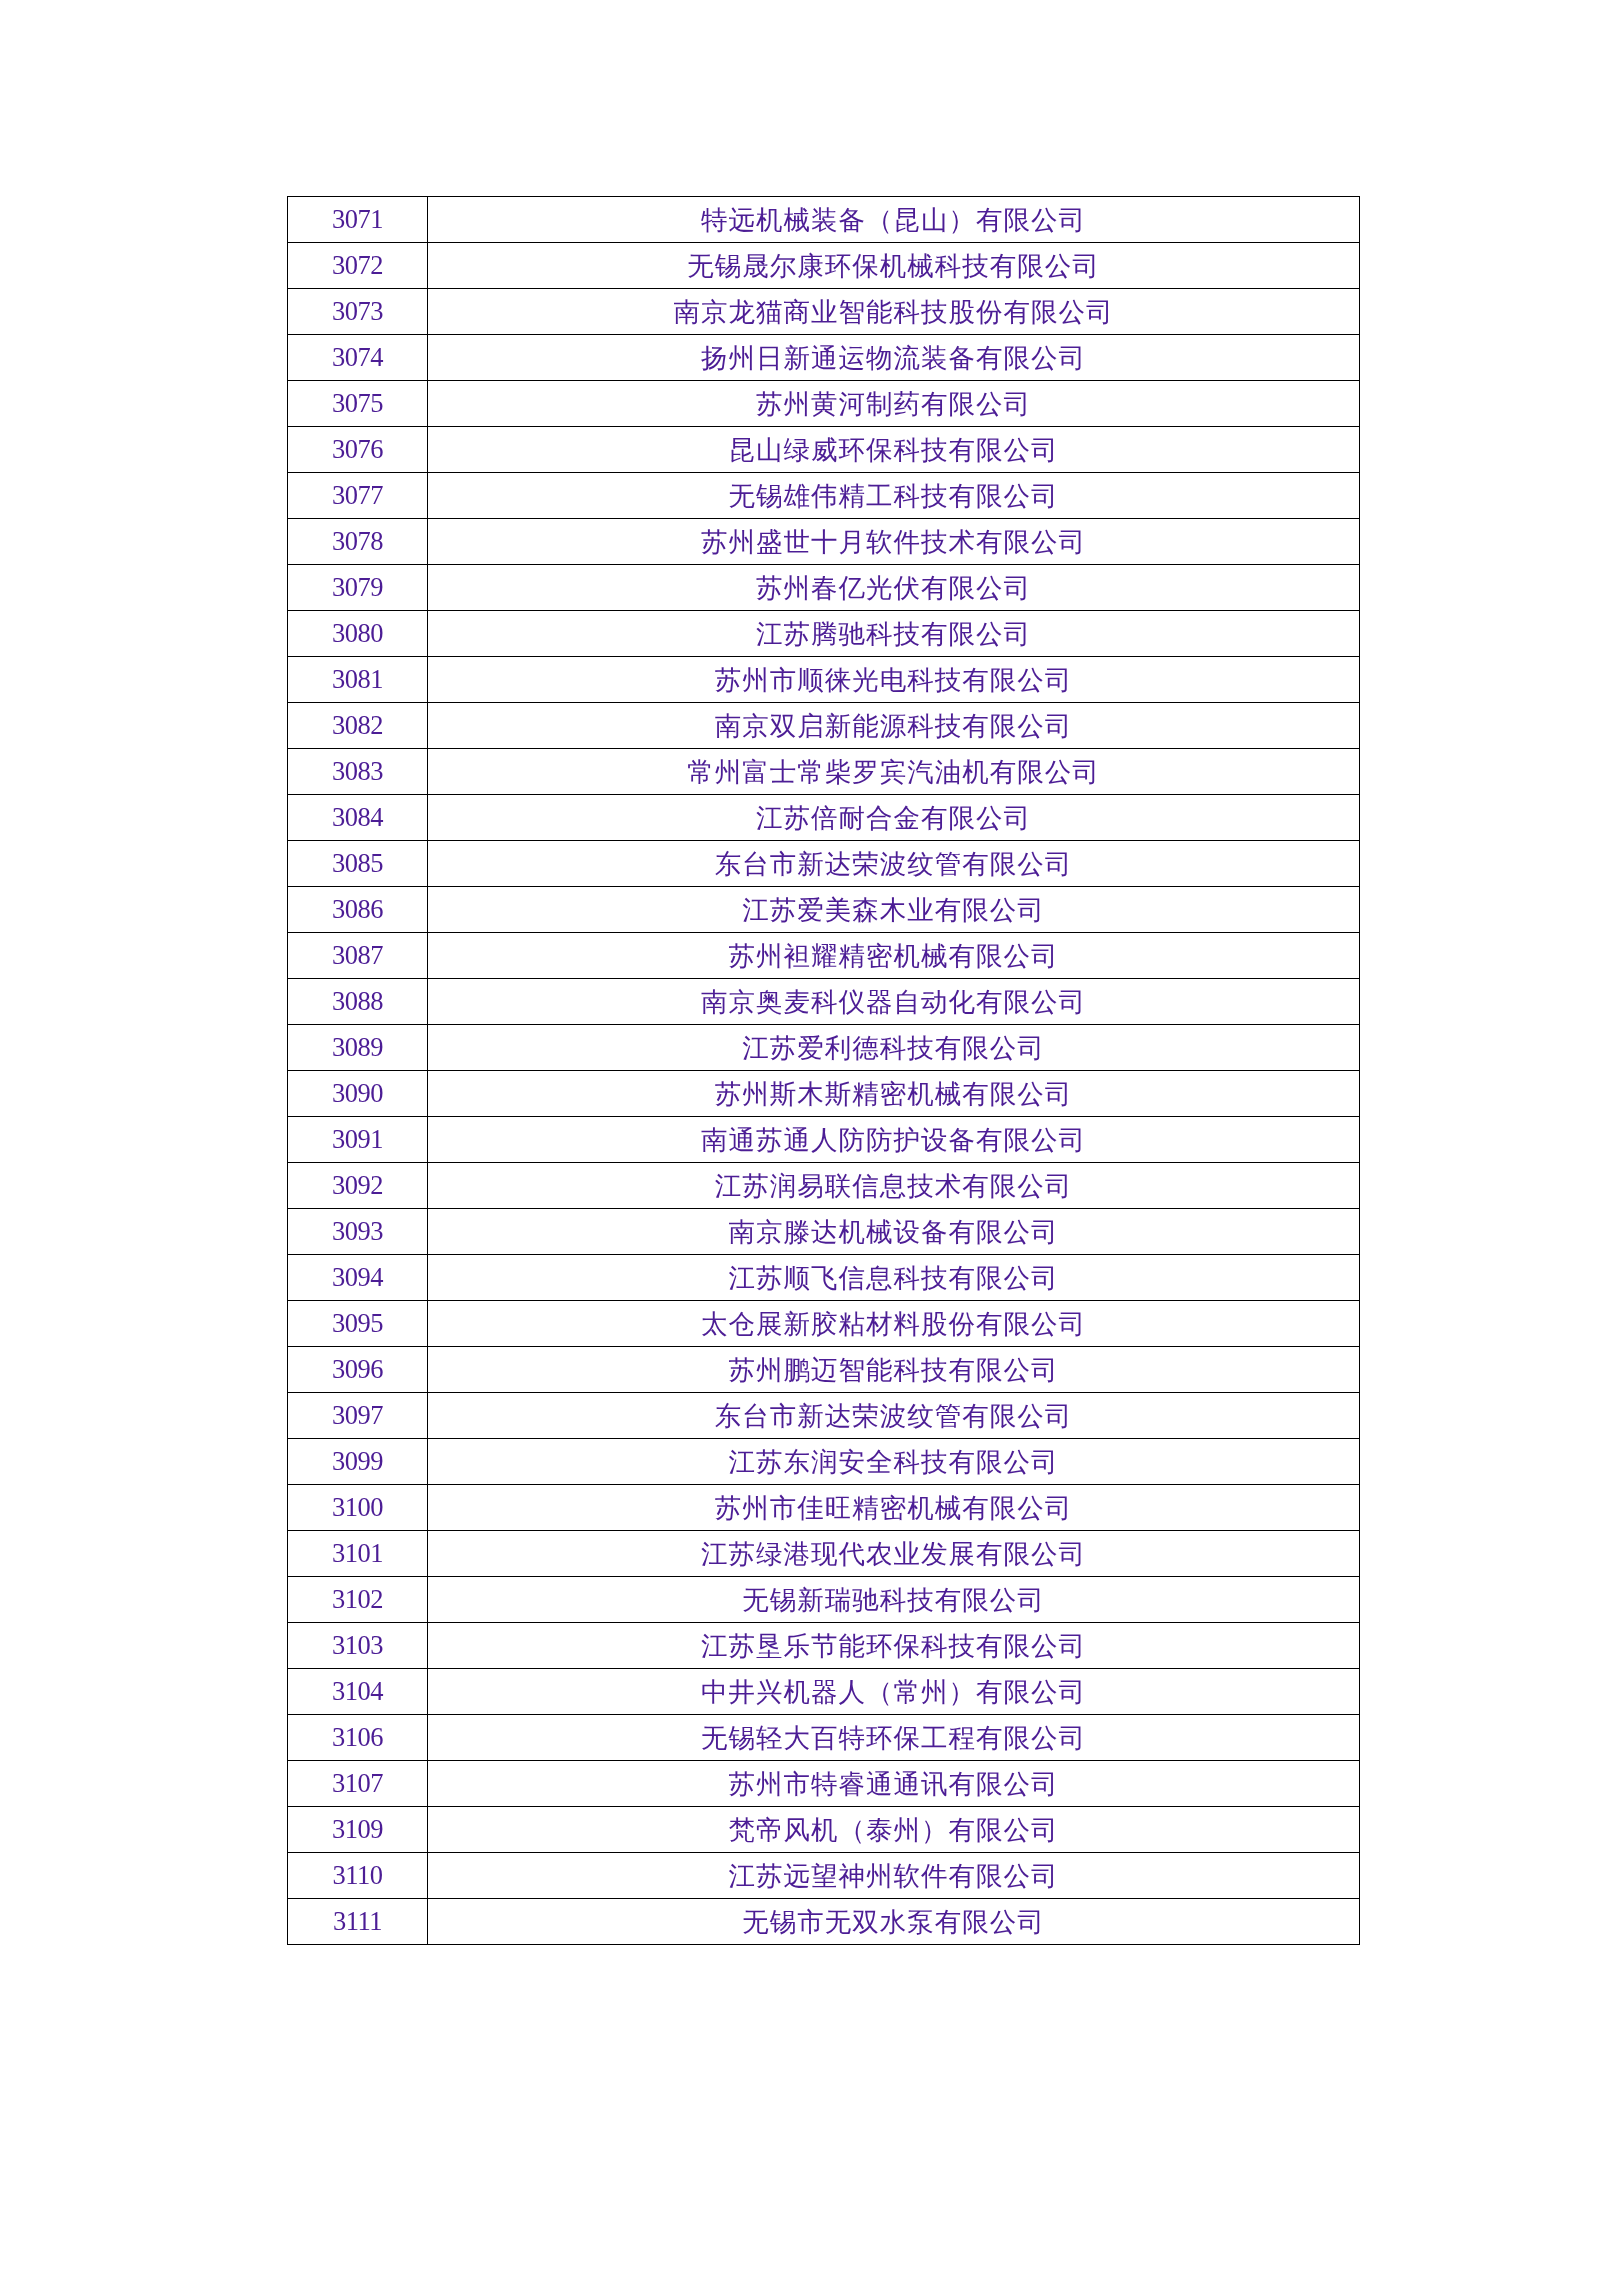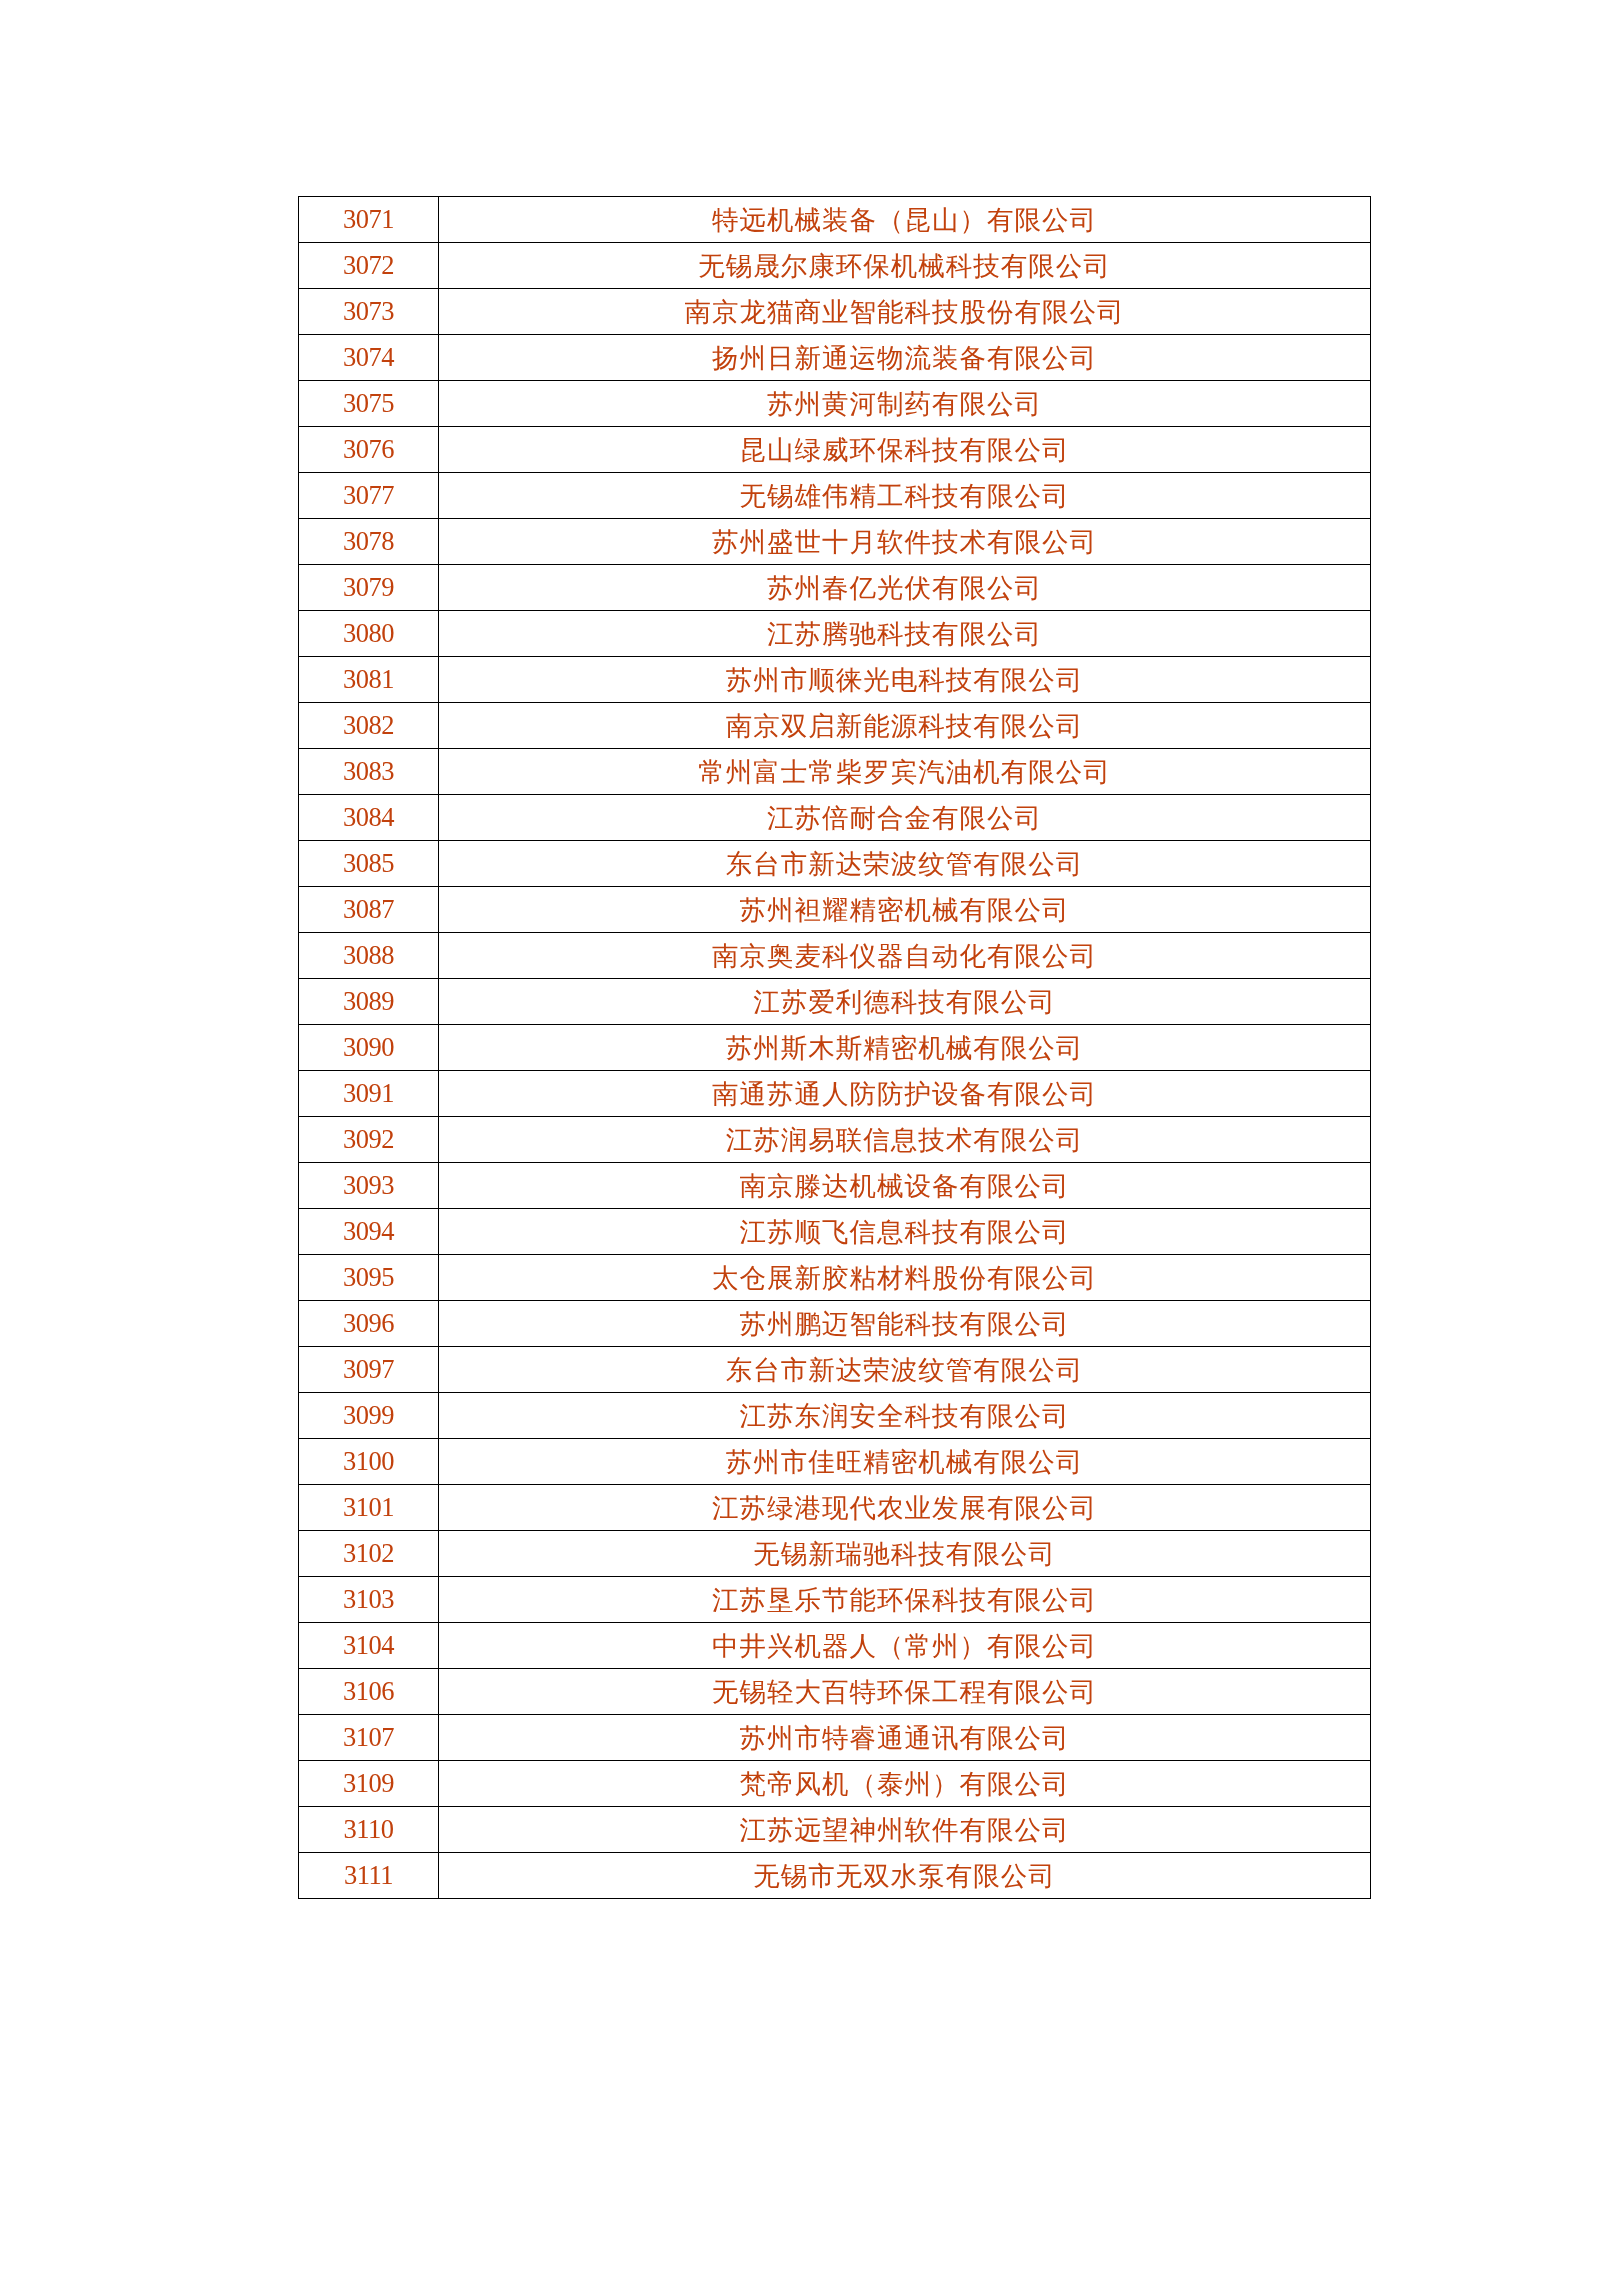--- a/index.html
+++ b/index.html
@@ -1,26 +1,26 @@
 <!DOCTYPE html>
 <html><head>
 <meta charset="utf-8">
 <style>
   html, body { margin: 0; padding: 0; background: #ffffff; }
   body { width: 1621px; height: 2293px; position: relative; overflow: hidden; }
   .page { position: absolute; left: 0; top: 0; width: 1621px; height: 2293px; background: #fff; }
   table.list {
     position: absolute;
-    left: 298px;
+    left: 287px;
     top: 196px;
     width: 1070px;
     border-collapse: collapse;
     table-layout: fixed;
     font-family: "DejaVu Serif", "Liberation Serif", serif;
-    color: #c2410c;
+    color: #4c1d95;
   }
   table.list td {
     border: 1.5px solid #000;
     height: 45px;
     padding: 0;
     text-align: center;
     vertical-align: middle;
     font-size: 26.5px;
     line-height: 45px;
     white-space: nowrap;
@@ -86,20 +86,24 @@
           <td class="num">3083</td>
           <td class="name">常州富士常柴罗宾汽油机有限公司</td>
         </tr>
         <tr>
           <td class="num">3084</td>
           <td class="name">江苏倍耐合金有限公司</td>
         </tr>
         <tr>
           <td class="num">3085</td>
           <td class="name">东台市新达荣波纹管有限公司</td>
+        </tr>
+        <tr>
+          <td class="num">3086</td>
+          <td class="name">江苏爱美森木业有限公司</td>
         </tr>
         <tr>
           <td class="num">3087</td>
           <td class="name">苏州袒耀精密机械有限公司</td>
         </tr>
         <tr>
           <td class="num">3088</td>
           <td class="name">南京奥麦科仪器自动化有限公司</td>
         </tr>
         <tr>

